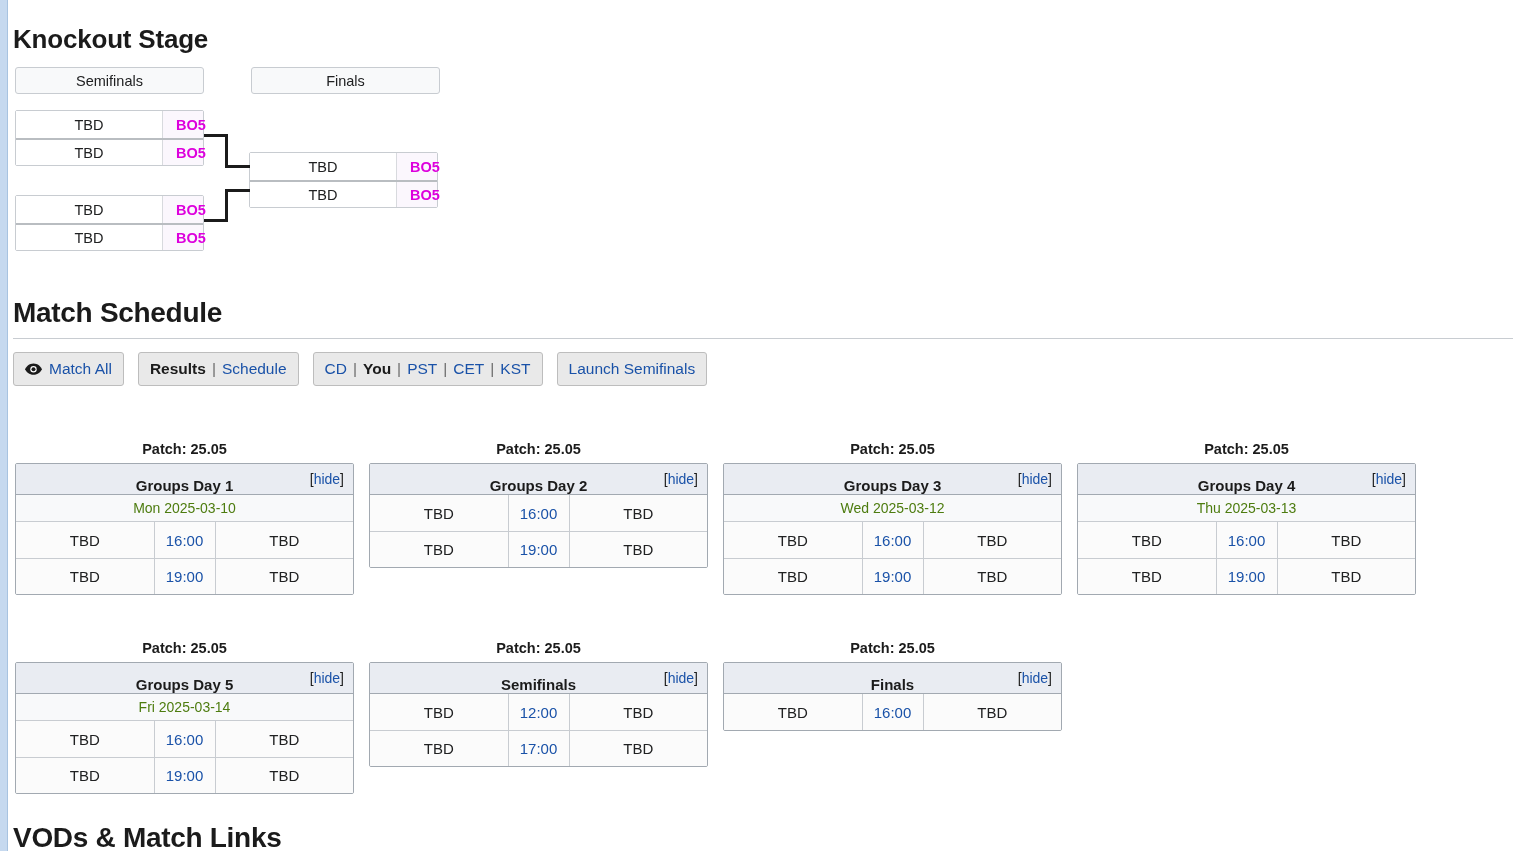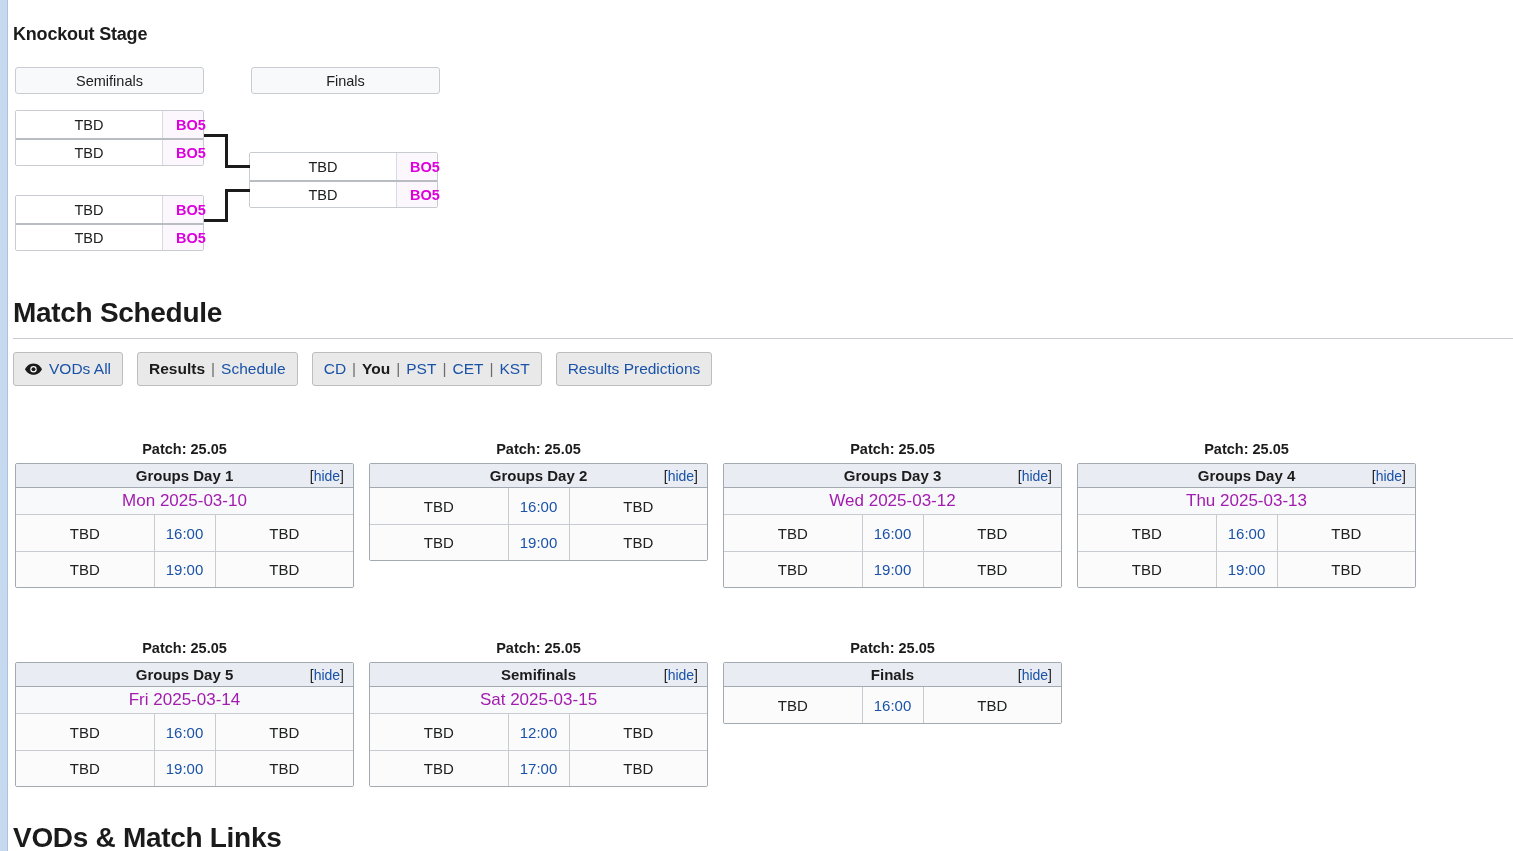--- a/index.html
+++ b/index.html
@@ -23,21 +23,21 @@
     background: #c6d9ef;
     border-right: 1px solid #a8c3e0;
   }
   .content {
     position: absolute; left: 13px; top: 0;
     width: 1500px; height: 851px;
   }
 
   
   h2.section-title {
-    font-size: 18px;
+    font-size: 26px;
     font-weight: bold;
     margin: 0;
     color: #1b1b1b;
     letter-spacing: -0.2px;
   }
   h2.big-title {
     font-size: 28px;
     font-weight: bold;
     margin: 0;
     color: #1b1b1b;
@@ -141,39 +141,39 @@
   }
   .card {
     border: 1px solid #a2a9b1;
     border-radius: 2px;
     overflow: hidden;
     background: #ffffff;
   }
   .card-head {
     background: #e9ecf2;
     border-bottom: 1px solid #a2a9b1;
-    height: 24px;
+    height: 31px;
     position: relative;
-    display: flex; align-items: center; justify-content: center;
+    display: flex; align-items: flex-end; justify-content: center;
   }
   .card-head-title { font-size: 15px; font-weight: bold; color: #1b1b1b; }
   .card-head-hide {
     position: absolute; right: 9px; top: 50%;
     transform: translateY(-50%);
     font-size: 14px;
     color: #1b1b1b;
   }
   .card-head-hide a { color: #1a52a8; text-decoration: none; }
   .card-date {
     background: #f8f9fa;
     border-bottom: 1px solid #c8ccd1;
     height: 27px;
     display: flex; align-items: center; justify-content: center;
-    font-size: 17px;
-    color: #a21caf;
+    font-size: 14px;
+    color: #4d7c0f;
   }
   .match-row {
     display: flex;
     height: 36px;
     background: #fbfbfb;
   }
   .match-row + .match-row { border-top: 1px solid #c8ccd1; }
   .mr-team {
     flex: 1;
     display: flex; align-items: center; justify-content: center;
@@ -260,21 +260,21 @@
     <div class="toolbar">
 
       <div class="tb-btn">
         <span class="eye-icon">
           <svg width="17" height="13" viewBox="0 0 17 13" aria-hidden="true">
             <path d="M8.5 0.6C4.3 0.6 1.1 3.6 0.2 6.2c.9 2.6 4.1 5.6 8.3 5.6s7.4-3 8.3-5.6C15.9 3.6 12.7.6 8.5.6z" fill="#1b1b1b"></path>
             <circle cx="8.5" cy="6.2" r="3.2" fill="#ffffff"></circle>
             <circle cx="8.5" cy="6.2" r="2.0" fill="#1b1b1b"></circle>
           </svg>
         </span>
-        <span class="lnk">VODs All</span>
+        <span class="lnk">Match All</span>
       </div>
 
       <div class="tb-btn">
         <span class="act">Results</span>
         <span class="sep">|</span>
         <span class="lnk">Schedule</span>
       </div>
 
       <div class="tb-btn">
         <span class="lnk">CD</span>
@@ -282,21 +282,21 @@
         <span class="act">You</span>
         <span class="sep">|</span>
         <span class="lnk">PST</span>
         <span class="sep">|</span>
         <span class="lnk">CET</span>
         <span class="sep">|</span>
         <span class="lnk">KST</span>
       </div>
 
       <div class="tb-btn">
-        <span class="lnk">Results Predictions</span>
+        <span class="lnk">Launch Semifinals</span>
       </div>
     </div>
 
     <div class="cards">
 
       <div class="card-wrap" style="left:2px; top:0;">
         <div class="patch-label">Patch: 25.05</div>
         <div class="card">
           <div class="card-head">
             <span class="card-head-title">Groups Day 1</span>
@@ -399,21 +399,20 @@
         </div>
       </div>
 
       <div class="card-wrap" style="left:356px; top:199px;">
         <div class="patch-label">Patch: 25.05</div>
         <div class="card">
           <div class="card-head">
             <span class="card-head-title">Semifinals</span>
             <span class="card-head-hide">[<a href="#">hide</a>]</span>
           </div>
-          <div class="card-date">Sat 2025-03-15</div>
           <div class="match-row">
             <div class="mr-team">TBD</div>
             <div class="mr-time">12:00</div>
             <div class="mr-team">TBD</div>
           </div>
           <div class="match-row">
             <div class="mr-team">TBD</div>
             <div class="mr-time">17:00</div>
             <div class="mr-team">TBD</div>
           </div>

